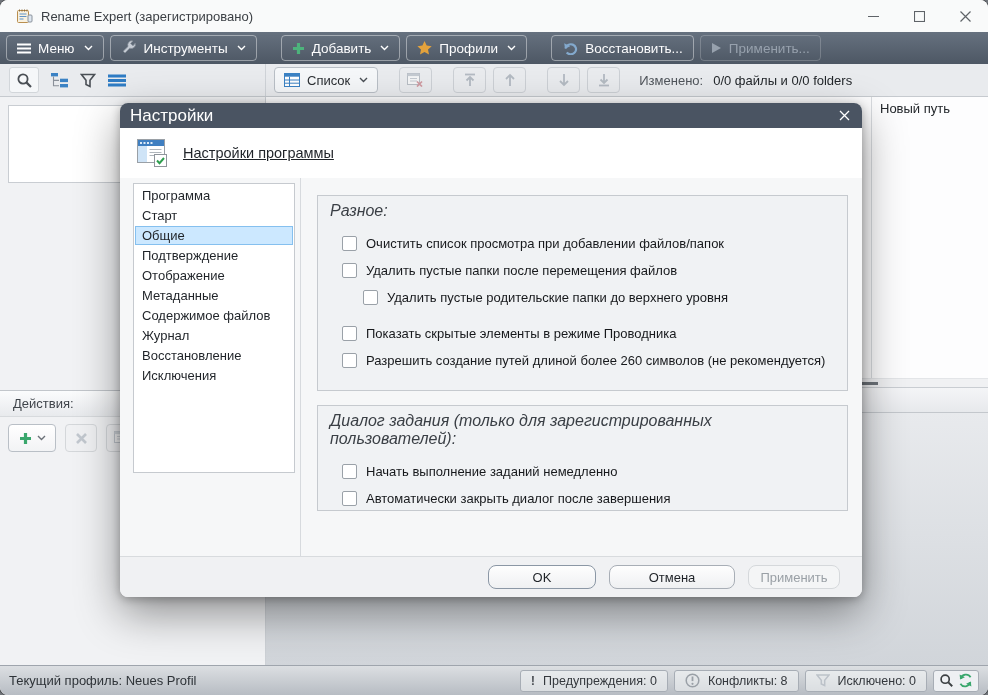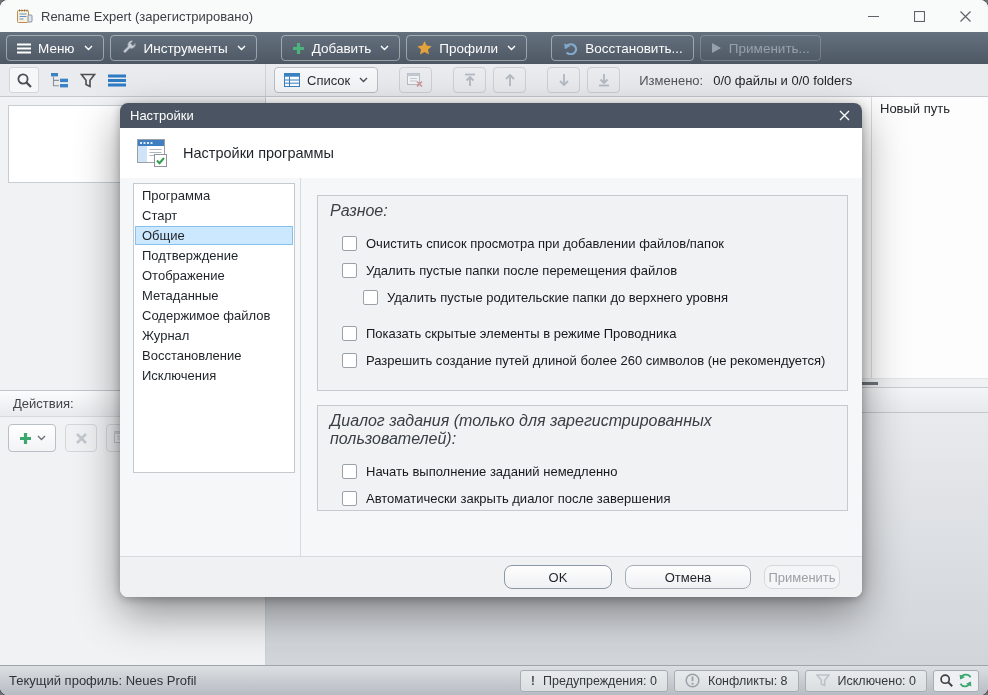--- a/index.html
+++ b/index.html
@@ -69,24 +69,24 @@
   display:flex; align-items:center; gap:8px; padding:0 10px; font-size:12.5px; color:#34383d; white-space:nowrap; }
 .excl { font-weight:bold; color:#53575c; font-size:13px; }
 .sr-btn { height:22px; border:1px solid #a7adb5; border-radius:3px; background:#eef0f3;
   display:flex; align-items:center; justify-content:center; gap:4px; padding:0 5px; }
 
 
 .dialog { position:absolute; left:120px; top:103px; width:742px; height:494px; border-radius:8px; overflow:hidden;
   background:#f6f7f8; display:flex; flex-direction:column;
   box-shadow:0 16px 44px rgba(0,0,0,.42), 0 2px 10px rgba(0,0,0,.28); }
 .dlg-titlebar { height:25px; flex:none; background:#4a5462; color:#fff; display:flex; align-items:center;
-  padding-left:10px; font-size:13px; }
+  padding-left:10px; font-size:17px; }
 .dlg-close { margin-left:auto; width:36px; height:25px; display:flex; align-items:center; justify-content:center; }
 .dlg-header { height:50px; flex:none; background:#fff; display:flex; align-items:center; gap:13px; padding:0 13px;
-  font-size:14.5px; color:#1f2328; }
+  font-size:14.5px; color:#1f2328;text-decoration:underline; }
 .dlg-body { flex:1; display:flex; min-height:0; }
 .dlg-nav-col { width:181px; flex:none; border-right:1px solid #d7dade; padding:5px 0 0 13px; }
 .dlg-nav { width:162px; height:290px; background:#fff; border:1px solid #c6cacf; padding:2px 1px; font-size:13px; color:#1f2328; }
 .nav-item { padding:0 6px; border:1px solid transparent; line-height:17px; margin-bottom:1px; white-space:nowrap; }
 .nav-item.selected { background:#cce8ff; border-color:#85c0ef; }
 .dlg-content { flex:1; padding:17px 14px 0 16px; min-width:0; }
 .groupbox { border:1px solid #c6cacf; background:#f0f2f4; padding:6px 12px 0 12px; margin-bottom:14px; }
 .groupbox.g0 { height:196px; }
 .groupbox.g1 { height:106px; }
 .group-label { font-style:italic; font-size:16px; color:#3a3f45; }
@@ -94,21 +94,21 @@
 .opt-row { display:flex; align-items:center; min-height:27px; font-size:13px; color:#17191c; }
 .opt-row.indent-1 { margin-left:21px; }
 .opt-row.indent-1 + .opt-row { margin-top:9px; }
 .checkbox { width:15px; height:15px; border:1px solid #9aa1a8; background:#fff; border-radius:2px; margin-right:9px; flex:none; }
 .dlg-footer { height:41px; flex:none; background:#f0f1f3; border-top:1px solid #d8dbde; display:flex; align-items:center;
   justify-content:flex-end; gap:13px; padding-right:22px; }
 .dlg-btn { height:24px; border-radius:8px; font-size:13px; color:#1f2328; background:linear-gradient(#fefefe,#eff0f2);
   border:1px solid #a8aeb6; display:flex; align-items:center; justify-content:center; }
 .dlg-btn.ok { width:108px; border-color:#8b97a5; }
 .dlg-btn.cancel { width:126px; }
-.dlg-btn.apply { width:76px; background:#f4f5f6; border-color:#d5d8db; color:#9aa0a6; }
+.dlg-btn.apply { width:92px; background:#f4f5f6; border-color:#d5d8db; color:#9aa0a6; }
 svg { display:block; }
 </style>
 </head>
 <body>
 
 <div class="window">
 
   <div class="titlebar">
     <span>
       <svg width="17" height="16" viewBox="0 0 17 16">

